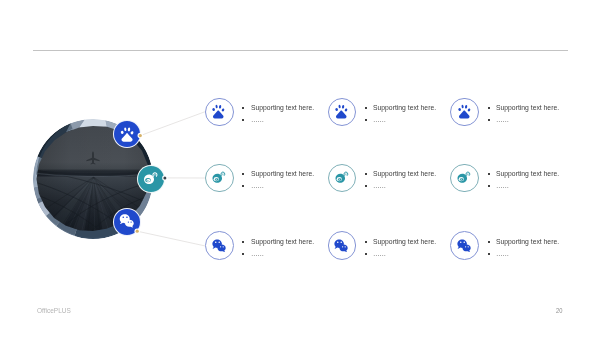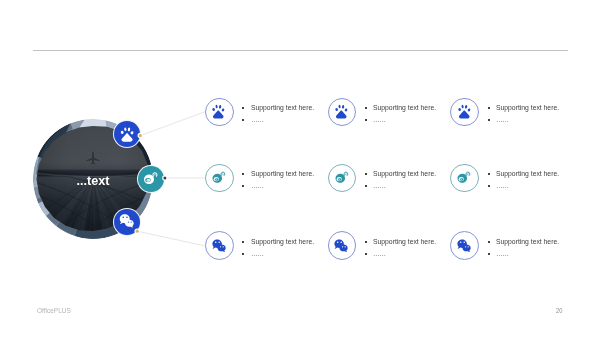--- a/index.html
+++ b/index.html
@@ -200,23 +200,20 @@
 
         <g fill="#2f3439" transform="translate(60.0,38.6)">
           <path d="M0,-6.0 C0.75,-6.0 0.95,-4.6 0.95,-3.2 L1.0,0.2 L6.6,2.7 L6.6,3.7 L1.0,2.5
                    L0.95,5.1 L2.4,6.2 L2.4,6.8 L0,6.2 L-2.4,6.8 L-2.4,6.2 L-0.95,5.1
                    L-1.0,2.5 L-6.6,3.7 L-6.6,2.7 L-1.0,0.2 L-0.95,-3.2 C-0.95,-4.6 -0.75,-6.0 0,-6.0 Z"></path>
         </g>
       </g>
     </g>
   </svg>
 
-  <div class="center-label">
-      <span>...text</span>
-    </div>
 
   <div class="hub" style="left:113.15px;top:120.15px;width:27.8px;height:27.8px;background:#2049cc">
     <svg class="ic" width="12.6" height="14.4" viewBox="0.70 0.61 123.54 140.39" preserveAspectRatio="none" style="transform:translate(-0.2px,0.4px)" fill="#ffffff">
         <use href="#ico-paw"></use>
       </svg>
   </div>
   <div class="hub" style="left:136.8px;top:164.8px;width:27.8px;height:27.8px;background:#2a96a6">
     <svg class="ic" width="13.45" height="11.75" viewBox="0 1.45 131.55 110.55" preserveAspectRatio="none" style="transform:translate(0.0px,-0.8px)">
         <use href="#ico-weibo" fill="#ffffff"></use>
         <use href="#ico-weibo-arc" fill="#ffffff" stroke="#ffffff"></use>

